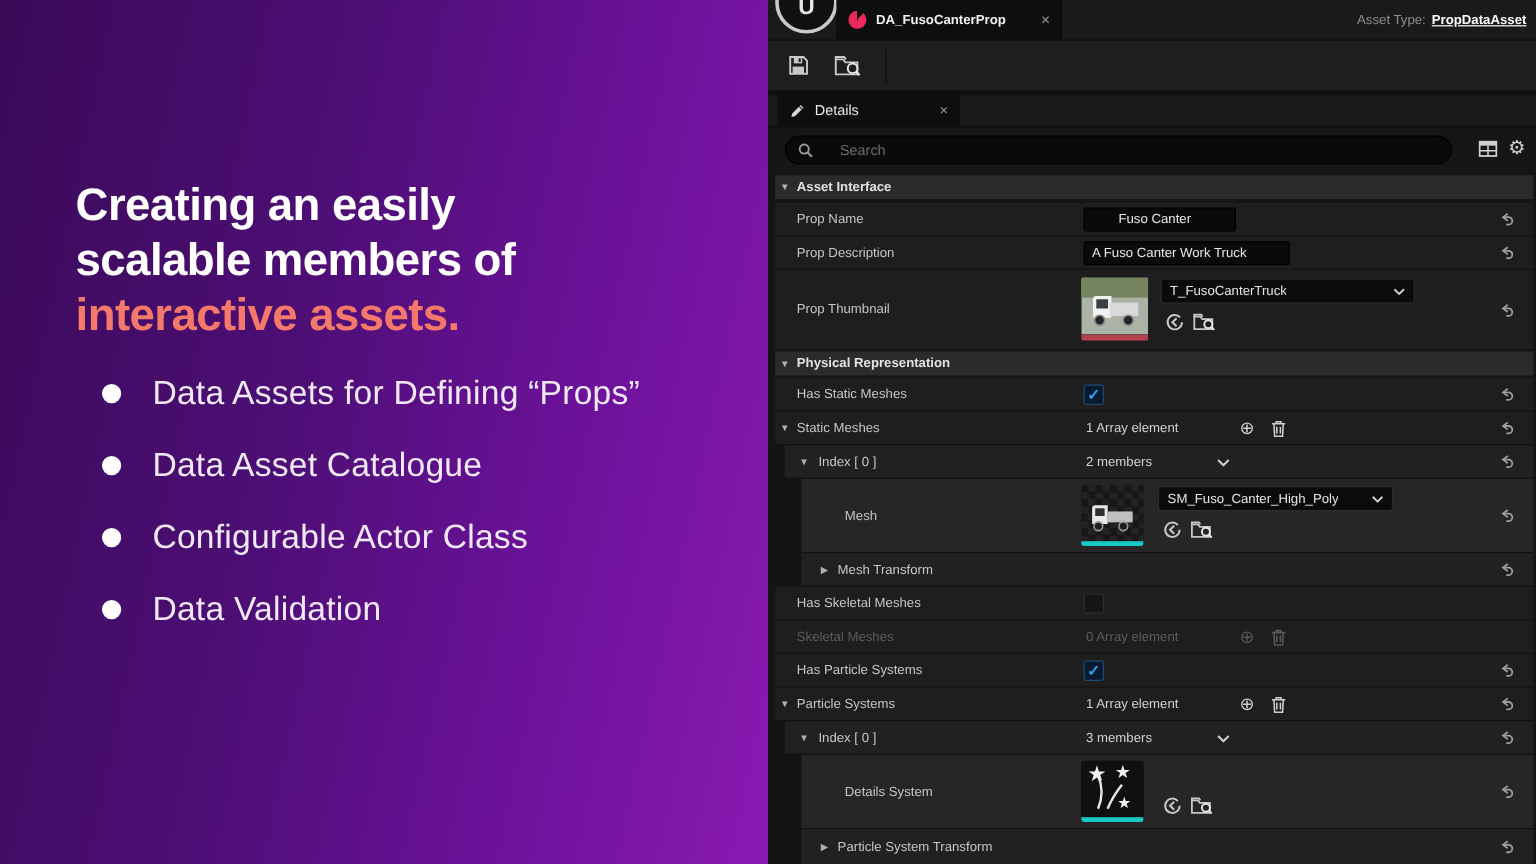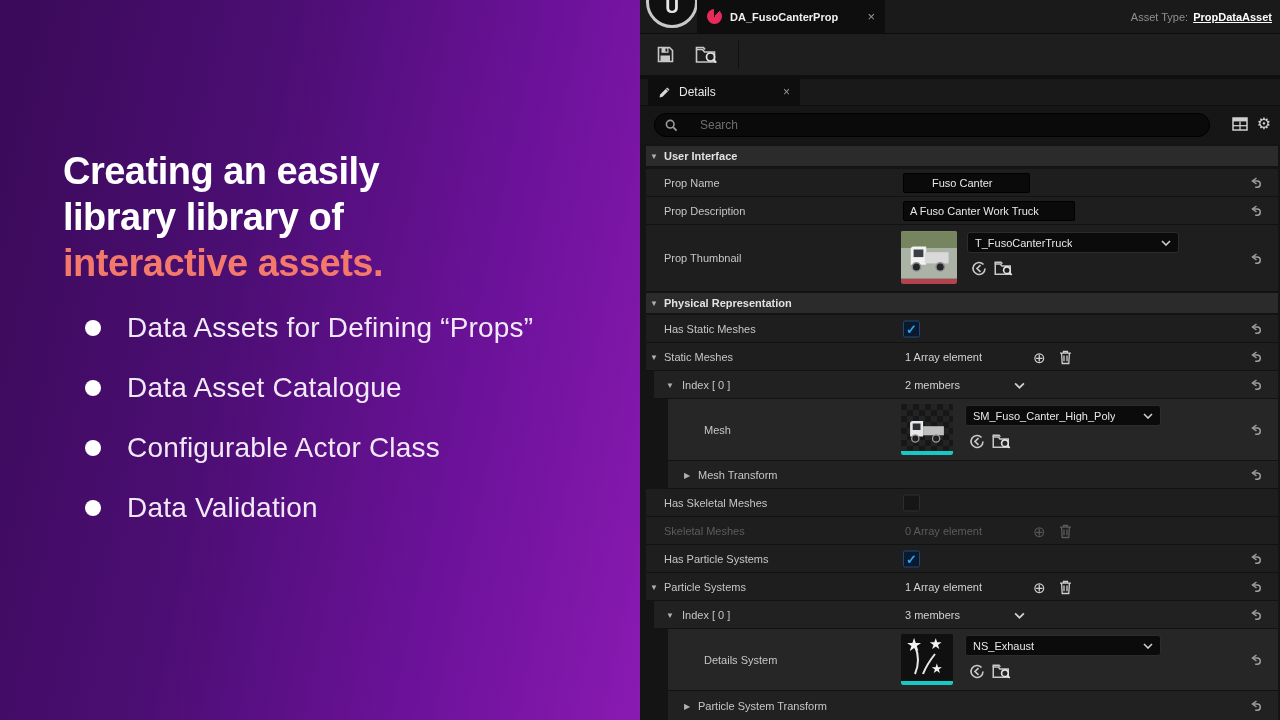--- a/index.html
+++ b/index.html
@@ -97,21 +97,21 @@
   svg{display:block;}
 </style>
 </head>
 <body>
 
 <div class="stage">
 
   <div class="left-panel">
     <div class="slide-title">
       <div>Creating an easily</div>
-      <div>library library of</div>
+      <div>scalable members of</div>
       <div class="accent">interactive assets.</div>
     </div>
     <div class="bullets">
       <div class="bullet">
         <span class="dot"></span>
         <span class="btxt">Data Assets for Defining “Props”</span>
       </div>
       <div class="bullet">
         <span class="dot"></span>
         <span class="btxt">Data Asset Catalogue</span>
@@ -189,21 +189,21 @@
           <line x1="1" y1="8.7" x2="15" y2="8.7" stroke="#cfcfcf" stroke-width="1.3"></line>
         </svg>
       </div>
       <div class="srch-side" style="right:6px;">
         <span class="gear">⚙</span>
       </div>
     </div>
 
     <div class="row cat" style="top:146px;height:21px;">
       <span class="tri">▼</span>
-      <span class="lbl">User Interface</span>
+      <span class="lbl">Asset Interface</span>
     </div>
 
     <div class="row" style="top:169px;height:28px;">
       <span class="lbl">Prop Name</span>
       <input class="field" style="left: 257px; width: 127px; padding-left: 28px;" value="Fuso Canter">
       <span class="reset">
         <svg width="14" height="14" viewBox="0 0 14 14">
             <path d="M8.5 2.5 4.5 5.5 8.5 8.5" fill="none" stroke="#9d9d9d" stroke-width="1.5"></path>
             <path d="M4.8 5.5 H9 a3.1 3.1 0 0 1 .3 6.2 H7.2" fill="none" stroke="#9d9d9d" stroke-width="1.5"></path>
           </svg>
@@ -438,26 +438,20 @@
           <svg width="52" height="47" viewBox="0 0 52 47" style="position:absolute;left:0;top:0;">
             <path d="M14 40 Q20 26 14 12" fill="none" stroke="#e8e8e8" stroke-width="2"></path>
             <path d="M22 40 Q26 30 34 20" fill="none" stroke="#e8e8e8" stroke-width="2"></path>
           </svg>
           <span class="star" style="left:5px;top:2px;font-size:18px;">★</span>
           <span class="star" style="left:28px;top:2px;font-size:15px;">★</span>
           <span class="star" style="left:30px;top:28px;font-size:13px;">★</span>
         </div>
         <span class="under" style="background:#17c9c4;height:4px;"></span>
       </div>
-      <div class="combo" style="left:297px;top:6px;width:196px;">
-        <span class="cval">NS_Exhaust</span>
-        <svg width="10" height="6" viewBox="0 0 10 6">
-            <polyline points="1,1 5,5 9,1" fill="none" stroke="#cfcfcf" stroke-width="1.6"></polyline>
-          </svg>
-      </div>
       <div class="iconbtn" style="left:299px;top:33px;width:18px;height:18px;">
         <svg width="17" height="17" viewBox="0 0 17 17">
           <path d="M13.5 4.5 a6 6 0 1 0 1.5 4" fill="none" stroke="#c8c8c8" stroke-width="1.6"></path>
           <path d="M10.5 5.2 7 8.5 10.5 11.8" fill="none" stroke="#c8c8c8" stroke-width="1.7"></path>
         </svg>
       </div>
       <div class="iconbtn" style="left:324px;top:33px;width:20px;height:18px;">
         <svg width="20" height="17" viewBox="0 0 24 20">
           <path d="M1.5 4.5 h6 l2 2.5 h10 v10 h-18 z" fill="none" stroke="#c8c8c8" stroke-width="1.8"></path>
           <path d="M1.5 4.5 v-2 h7 l1.5 2" fill="none" stroke="#c8c8c8" stroke-width="1.8"></path>

